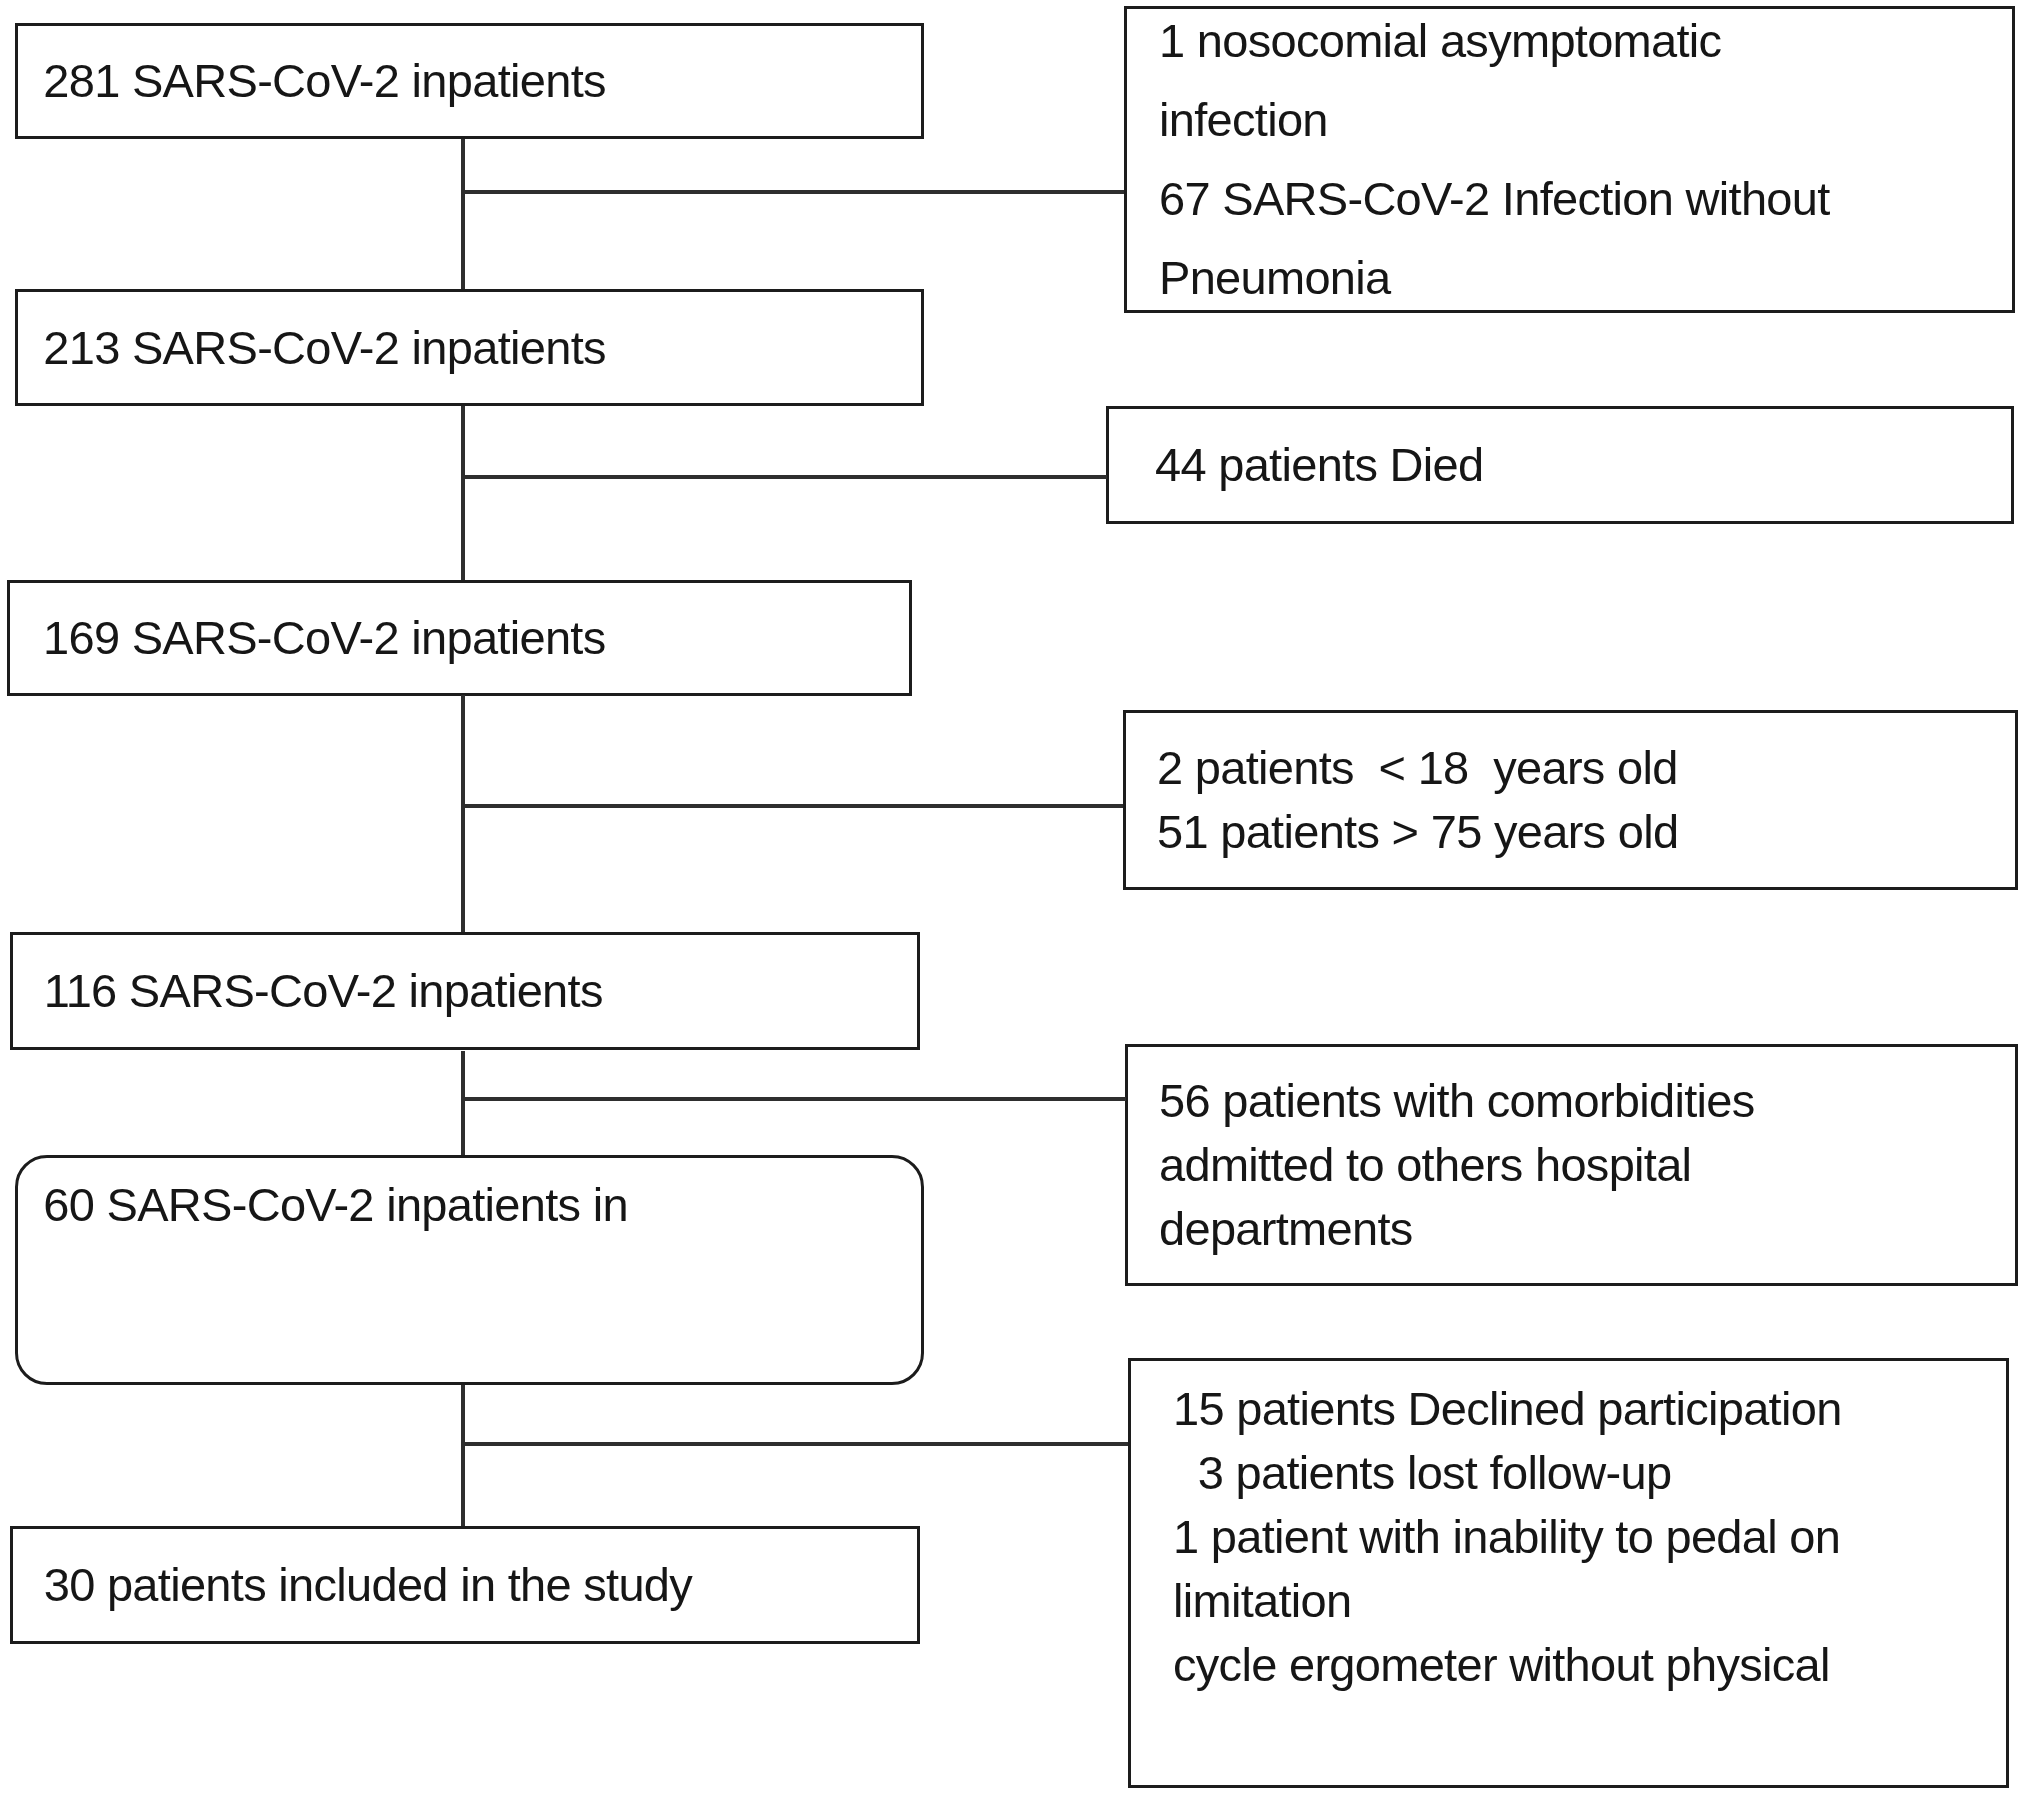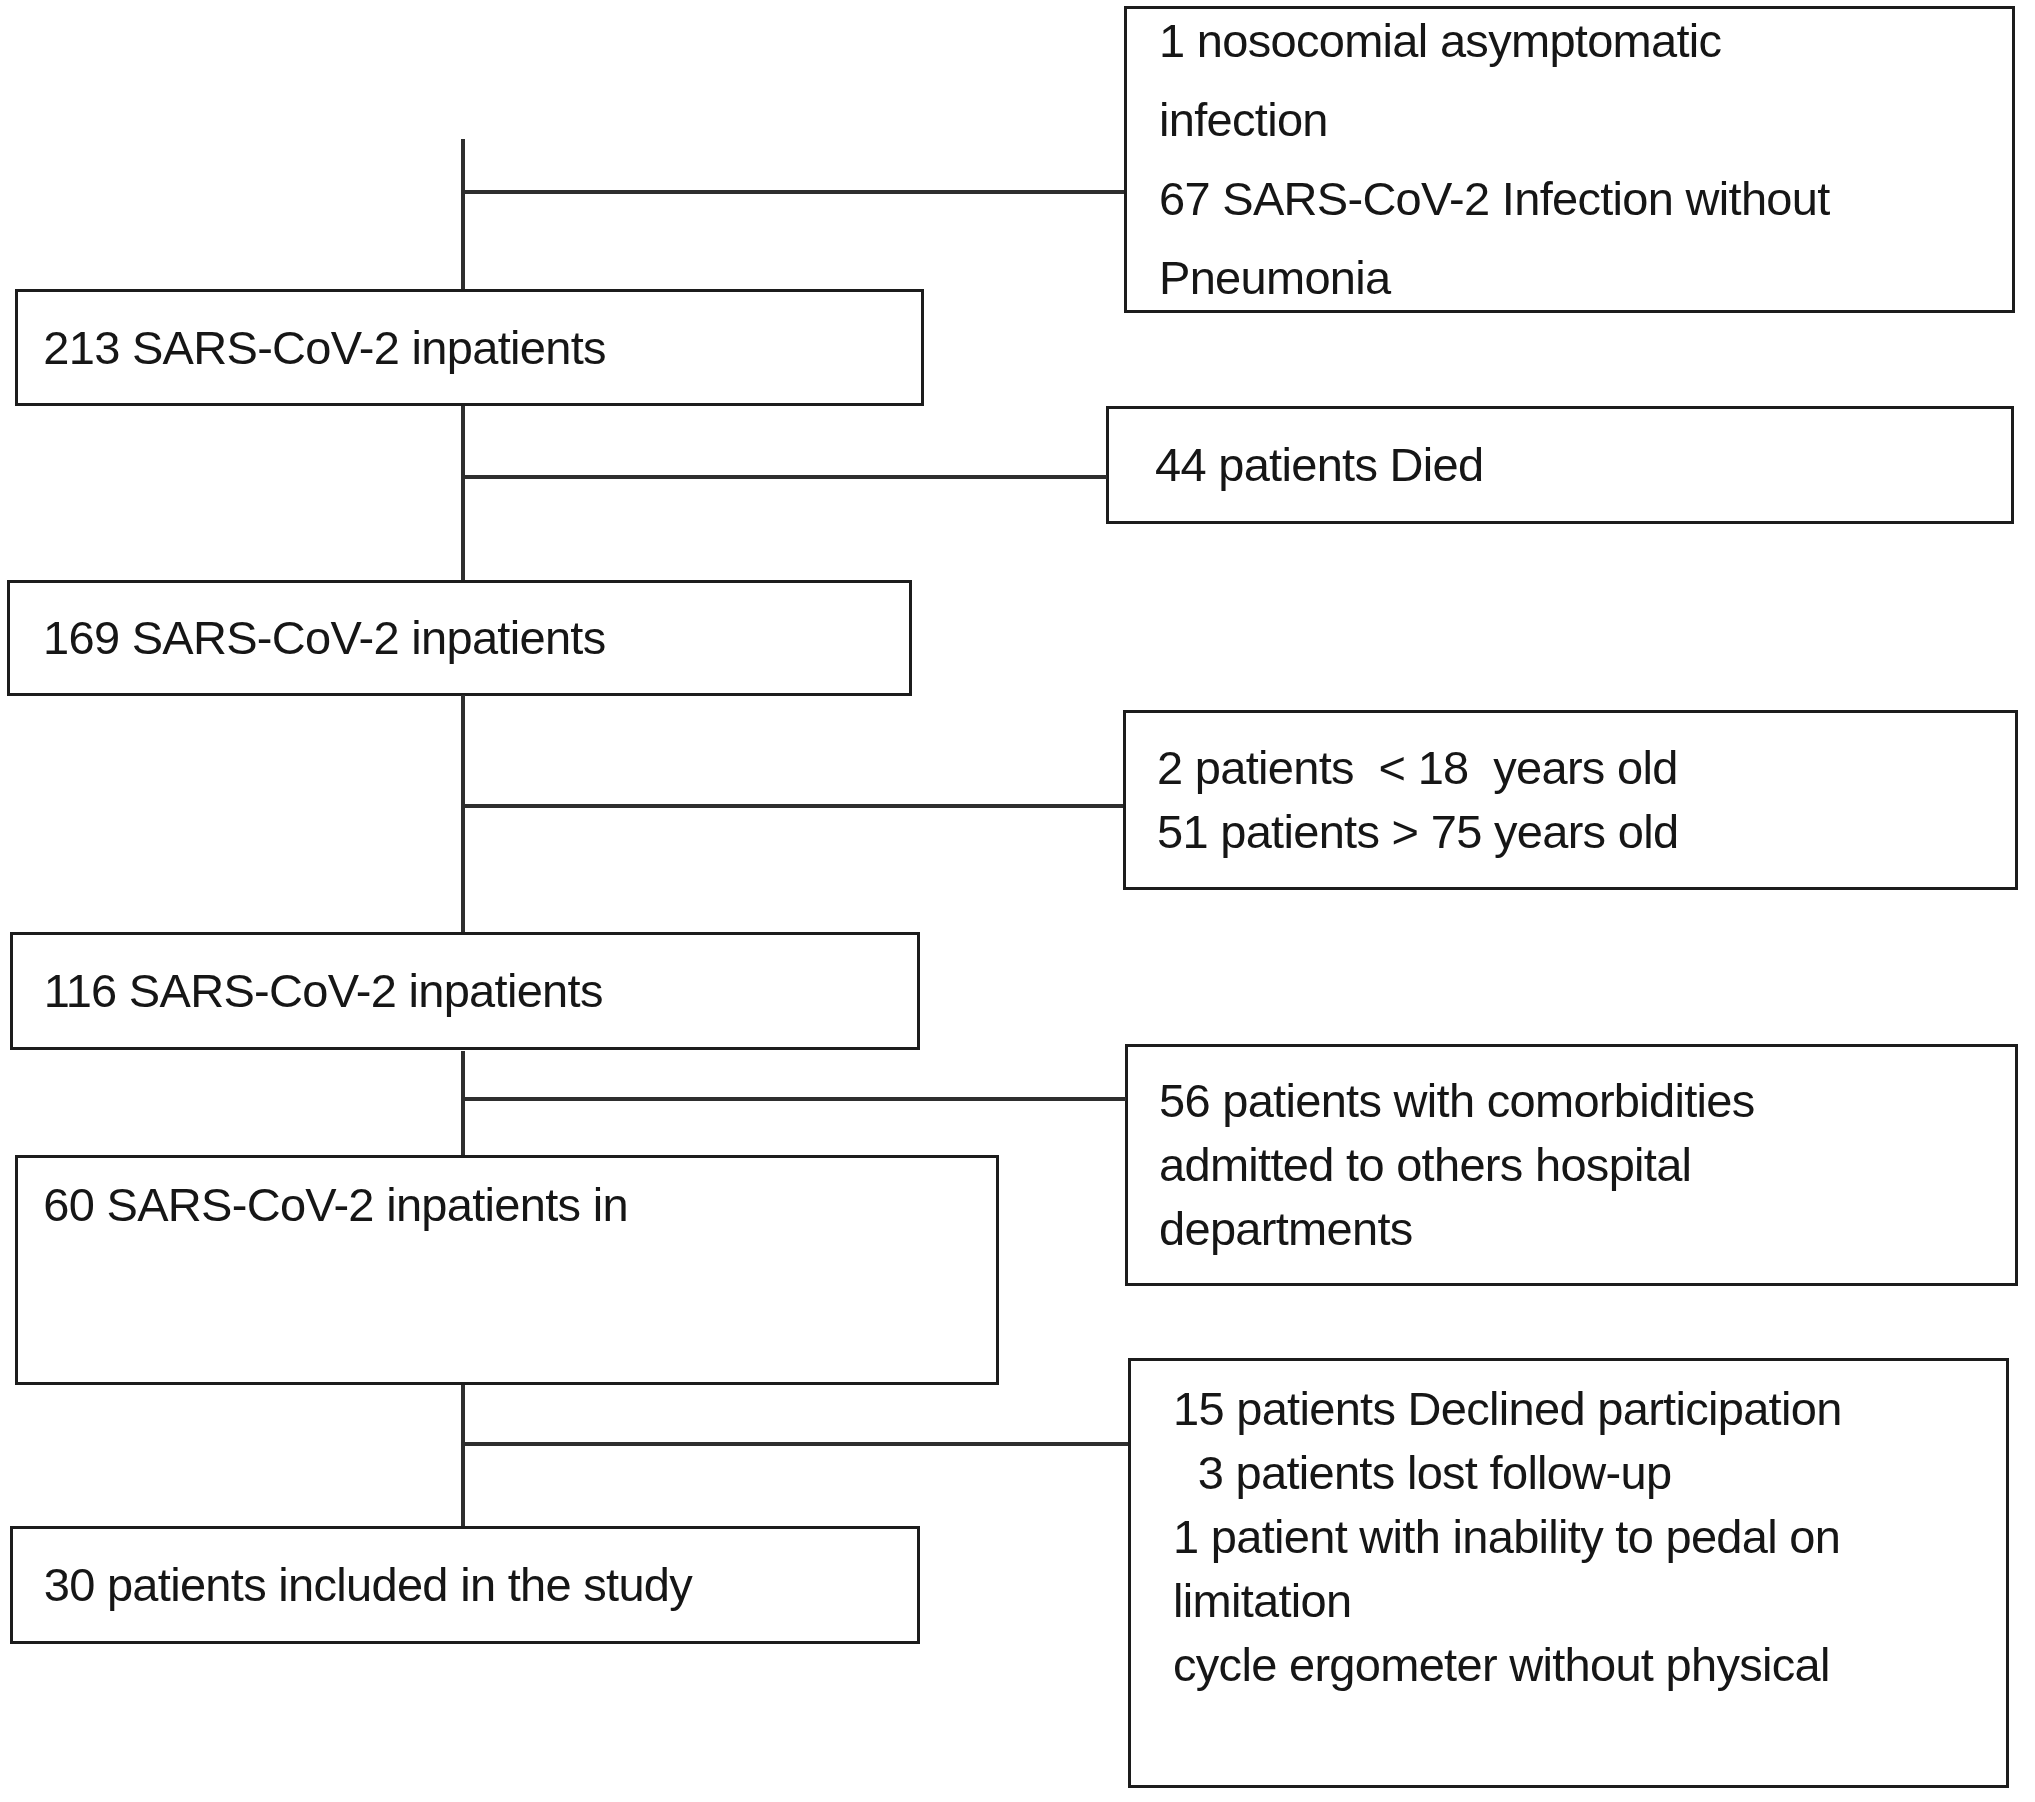--- a/index.html
+++ b/index.html
@@ -39,34 +39,37 @@
     background: #2e2e2e;
   }
   .vline { width: 3.5px; }
   .hline { height: 3.5px; }
 </style>
 </head>
 <body>
 
 <div class="canvas">
 
+  <div class="box" style="left:15.3px; top:23px; width:909px; height:116px; padding-left:25px;">
+    <div class="ln">281 SARS-CoV-2 inpatients</div>
+  </div>
 
   <div class="box" style="left:15.3px; top:289px; width:909px; height:117px; padding-left:25px;">
     <div class="ln">213 SARS-CoV-2 inpatients</div>
   </div>
 
   <div class="box" style="left:7px; top:580px; width:905px; height:116px; padding-left:33px;">
     <div class="ln">169 SARS-CoV-2 inpatients</div>
   </div>
 
   <div class="box" style="left:9.7px; top:932px; width:910px; height:118px; padding-left:31px;">
     <div class="ln">116 SARS-CoV-2 inpatients</div>
   </div>
 
-  <div class="box top-align" style="left:15.3px; top:1155px; width:984px; height:230px; padding-left:25px; padding-top:15.3px;">
+  <div class="box top-align" style="left:15.3px; top:1155px; width:909px; height:230px; padding-left:25px; padding-top:15.3px;border-radius:32px;">
     <div class="ln">60 SARS-CoV-2 inpatients in</div>
   </div>
 
   <div class="box" style="left:9.7px; top:1526px; width:910px; height:118px; padding-left:31px;">
     <div class="ln">30 patients included in the study</div>
   </div>
 
   <div class="box" style="left:1124px; top:5.6px; width:891px; height:307px; padding-left:32px;justify-content:space-between;">
     <div class="ln">1 nosocomial asymptomatic</div>
     <div class="ln">infection</div>

